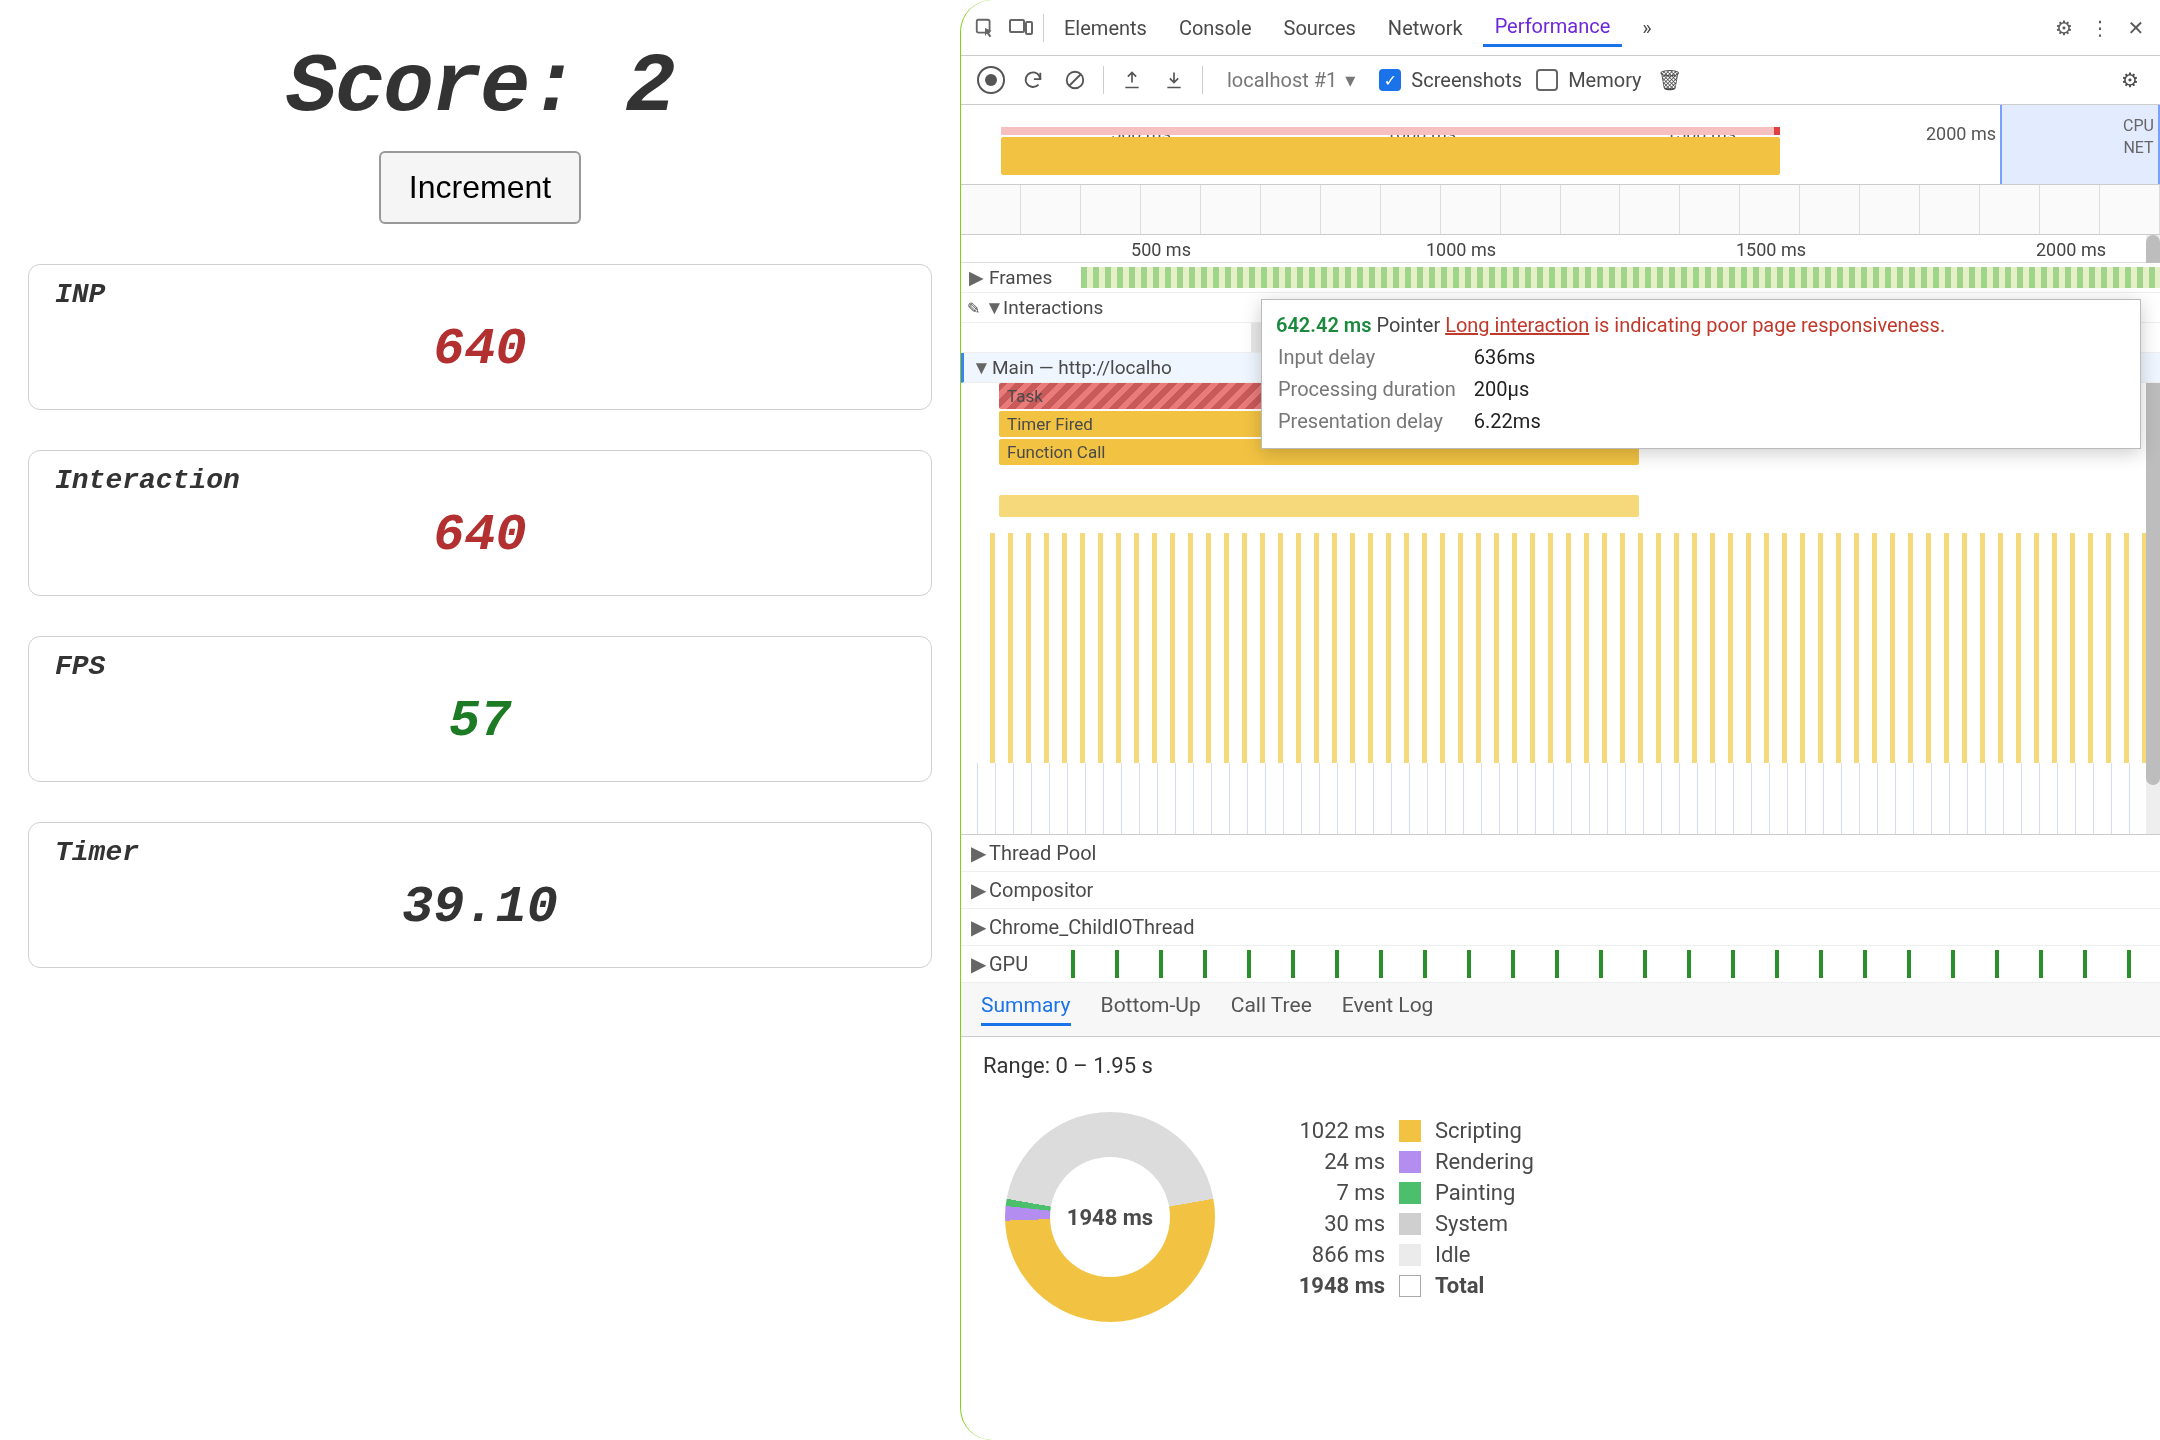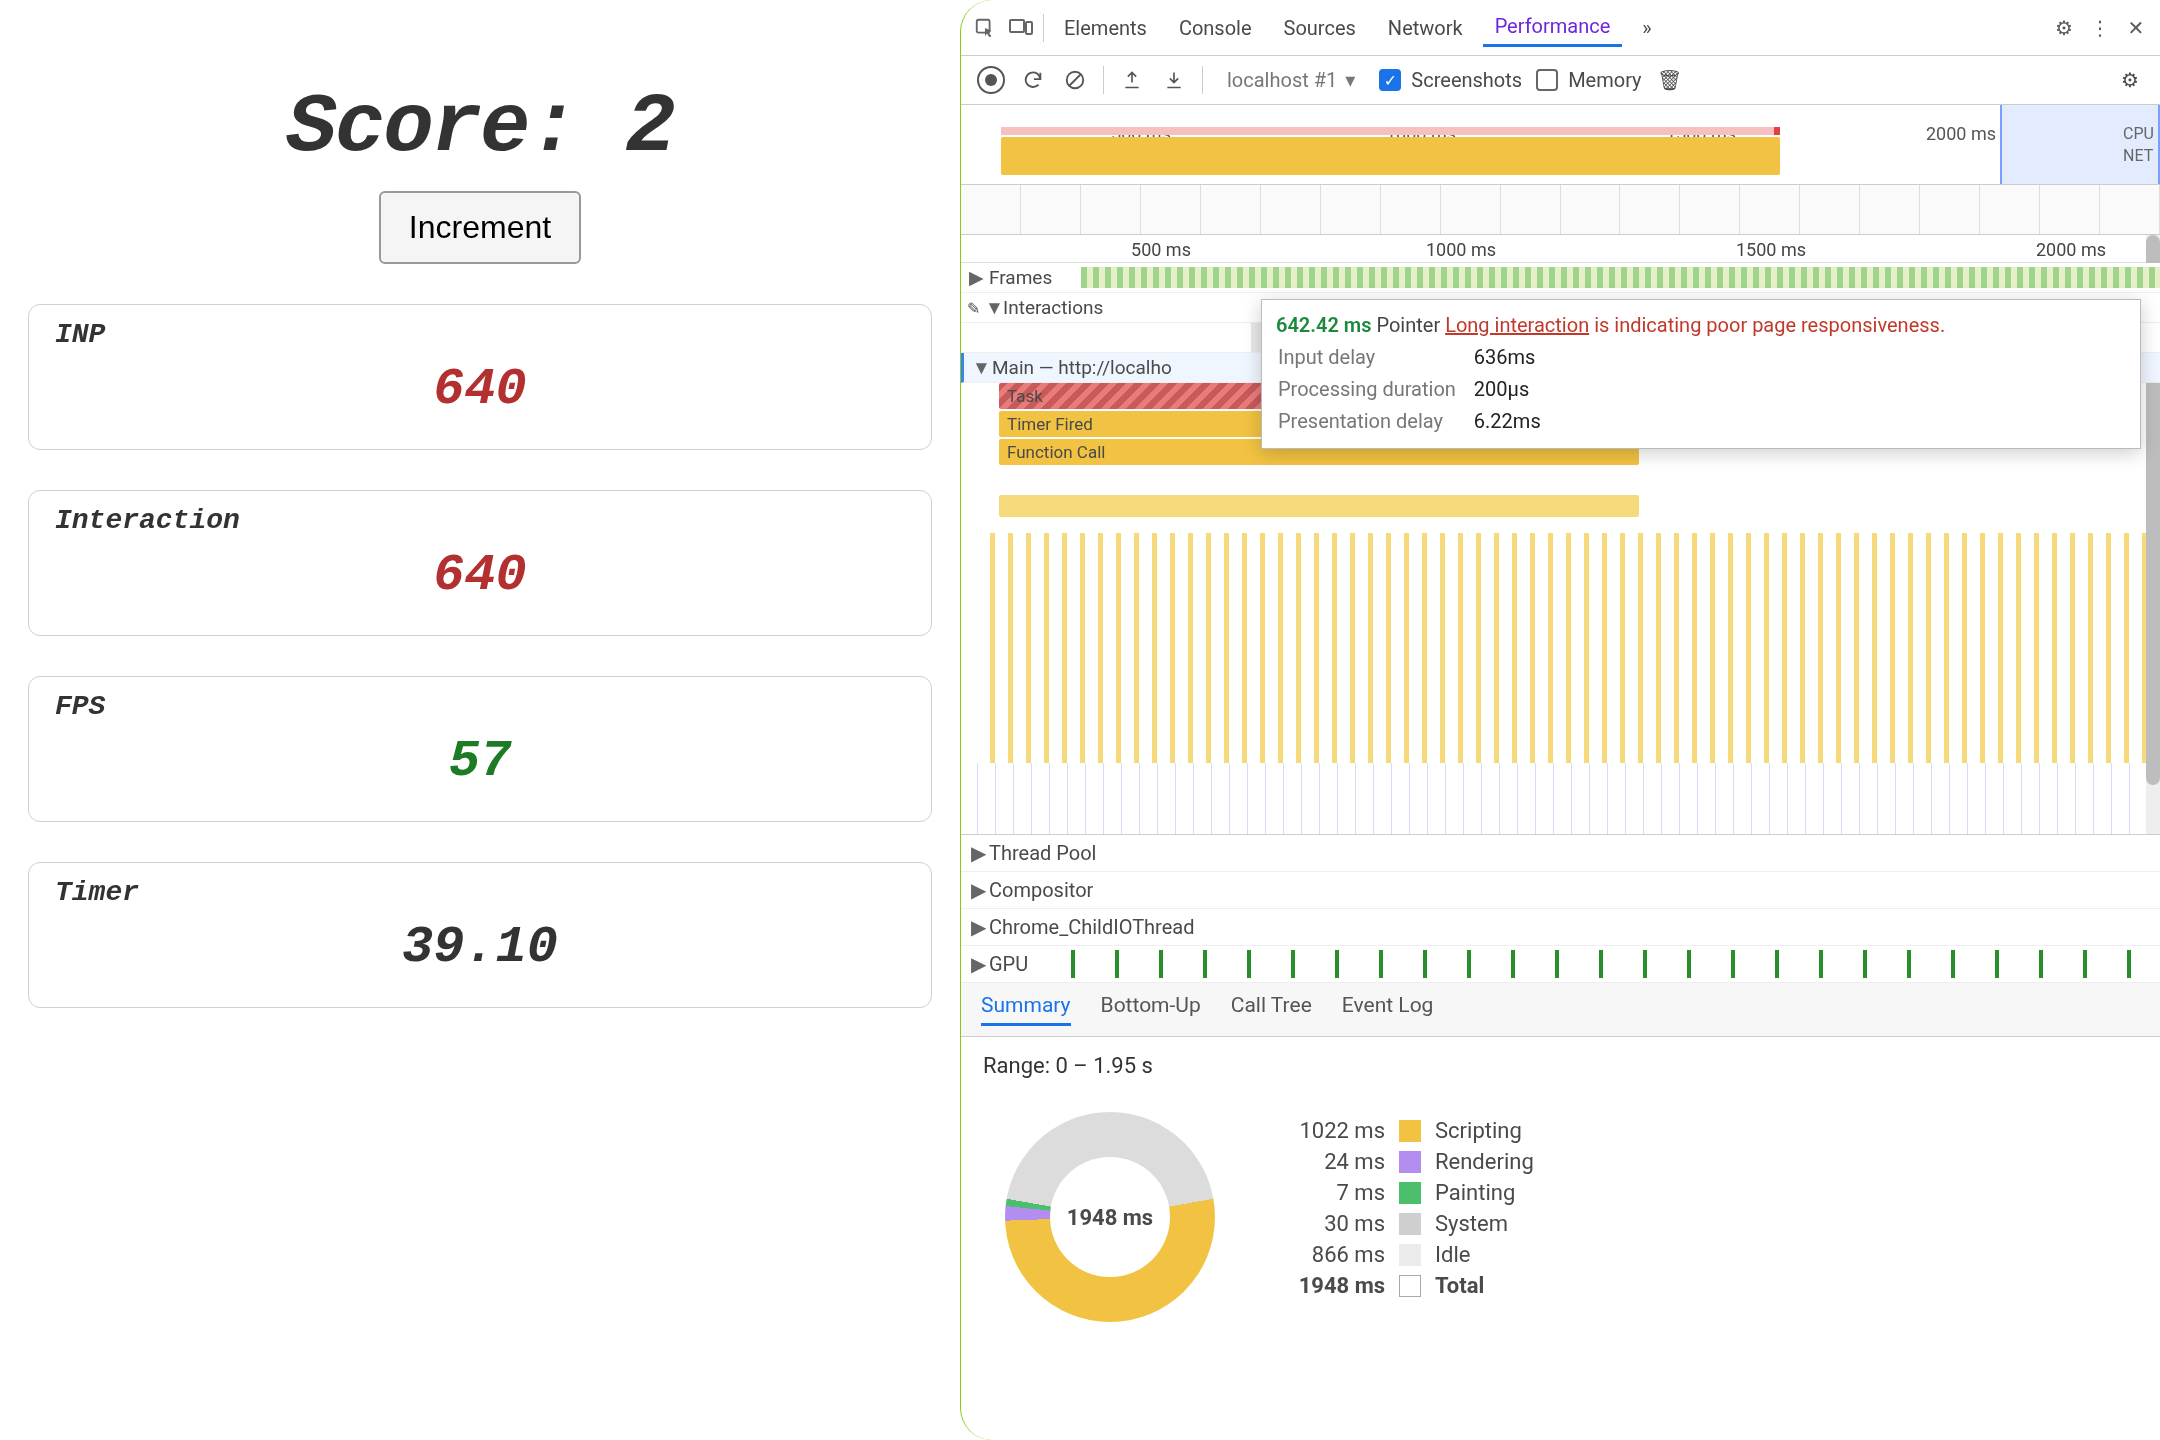--- a/index.html
+++ b/index.html
@@ -1,20 +1,20 @@
 <!DOCTYPE html>
 <html><head>
 <meta charset="utf-8">
 <style>
 * { box-sizing: border-box; margin: 0; padding: 0; }
 body { font-family: -apple-system, BlinkMacSystemFont, "Segoe UI", Roboto, sans-serif; font-size: 14px; color: #333; display: flex; width: 2160px; height: 1440px; background: #fff; }
 
 
 .app { width: 960px; padding: 40px 28px; display: flex; flex-direction: column; align-items: center; }
-.score { font-family: "Courier New", monospace; font-style: italic; font-weight: 800; font-size: 84px; letter-spacing: -2px; text-align: center; margin-top: 40px; }
+.score { font-family: "Courier New", monospace; font-style: italic; font-weight: 800; font-size: 84px; letter-spacing: -2px; text-align: center; }
 .increment-btn { margin-top: 16px; font-size: 32px; padding: 16px 28px; border: 2px solid #999; border-radius: 6px; background: #f5f5f5; cursor: pointer; }
 .card { width: 100%; border: 1px solid #d0d0d0; border-radius: 12px; margin-top: 40px; padding: 14px 26px 30px; }
 .card-label { font-family: "Courier New", monospace; font-style: italic; font-weight: 700; font-size: 28px; }
 .card-value { text-align: center; font-family: "Courier New", monospace; font-style: italic; font-weight: 800; font-size: 52px; margin-top: 10px; }
 .val-red { color: #b33030; }
 .val-green { color: #1c7b24; }
 
 
 .devtools { flex: 1; border-left: 1px solid #84cc16; display: flex; flex-direction: column; background: #fff; font-size: 20px; color: #4a4a4a; border-radius: 32px; }
 
@@ -37,21 +37,21 @@
 .chk-box.checked { background:#1a73e8; border-color:#1a73e8; }
 
 
 .overview { position:relative; height:80px; border-bottom:1px solid #ccc; padding-top:18px; }
 .tick-row { position:relative; height:20px; font-size:18px; color:#555; }
 .tick { position:absolute; transform:translateX(-50%); }
 .band-pink { position:absolute; top:22px; left:40px; right:385px; height:8px; background:#f7c0c0; }
 .band-pink2 { position:absolute; top:22px; right:380px; width:6px; height:8px; background:#e24040; }
 .band-yellow { position:absolute; top:32px; left:40px; right:380px; height:38px; background:#f2c342; border-radius:2px; }
 .ov-sel { position:absolute; top:0; bottom:0; right:0; width:160px; background:rgba(70,130,255,0.15); border-left:2px solid #7aa0ff; border-right:2px solid #7aa0ff; }
-.ov-right { position:absolute; top:16px; right:0; font-size:16px; color:#666; text-align:left; padding:2px 6px 0 0; line-height:22px; }
+.ov-right { position:absolute; top:8px; right:0; font-size:16px; color:#666; text-align:center; padding:2px 6px 0 0; line-height:22px; }
 
 .filmstrip { height:50px; border-bottom:1px solid #ccc; display:flex; }
 .frm { flex:1; border-right:1px solid #ddd; background:#fafafa; }
 
 
 .timeline { position:relative; height:600px; border-bottom:1px solid #ccc; overflow:hidden; }
 .grid { position:absolute; top:28px; left:16px; right:0; bottom:0;
   background-image: repeating-linear-gradient(to right, #d6dcf5 0, #d6dcf5 1px, transparent 1px, transparent 18px);
 }
 .tl-ruler { position:relative; height:28px; font-size:18px; color:#444; border-bottom:1px solid #ddd; }

